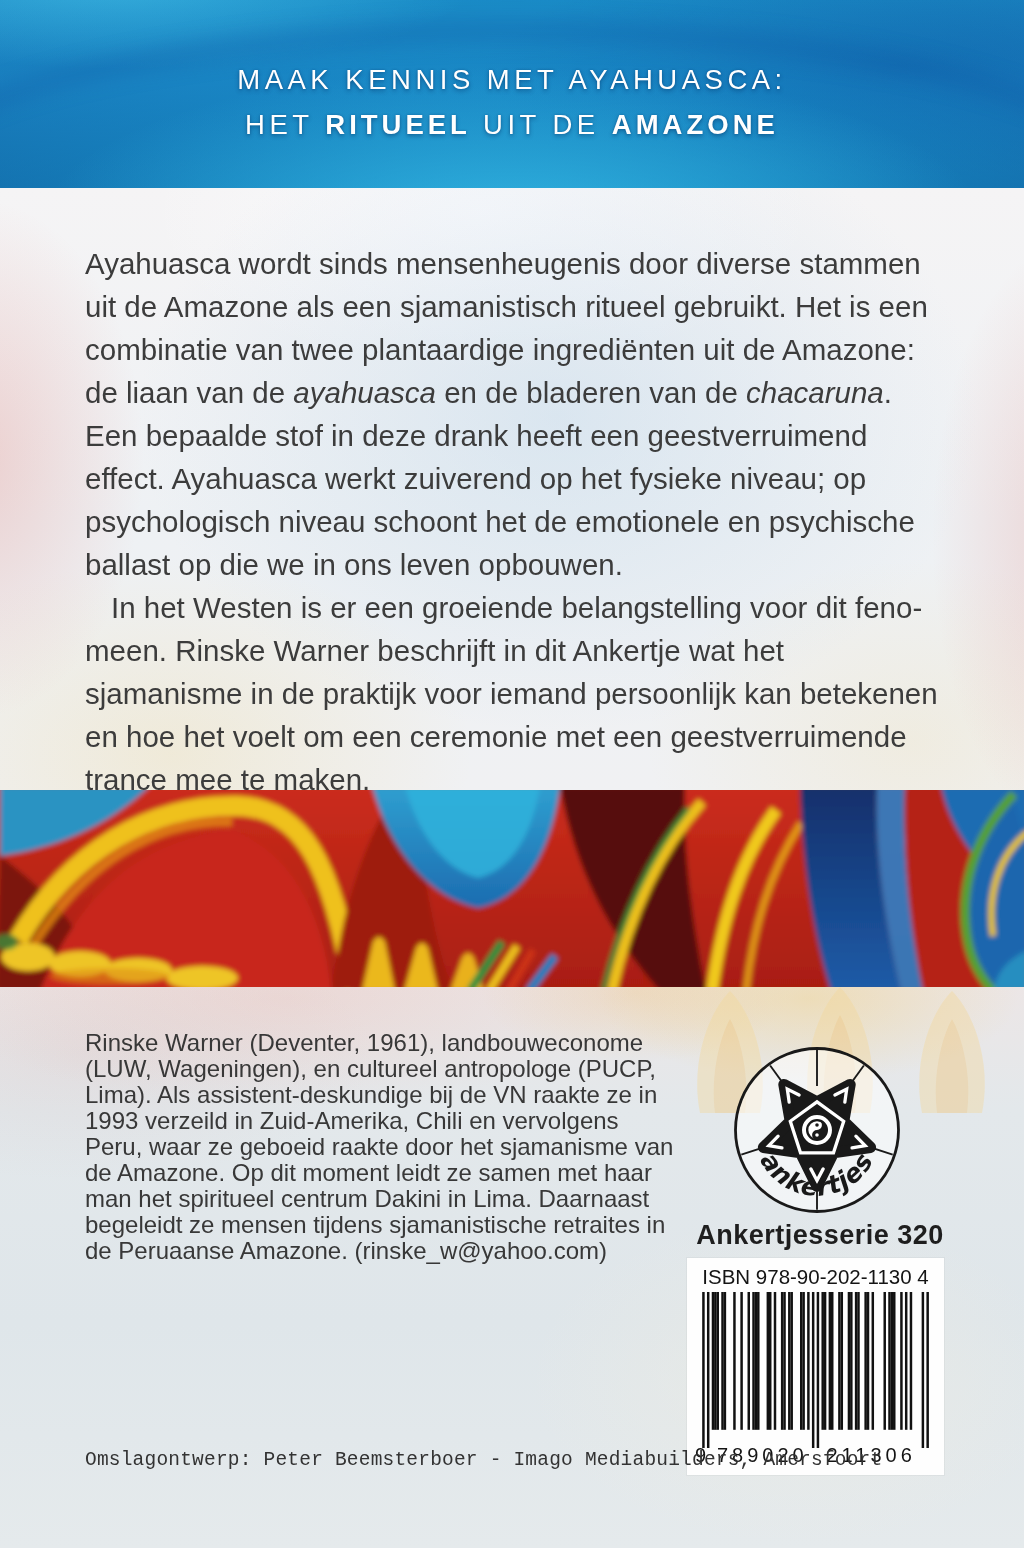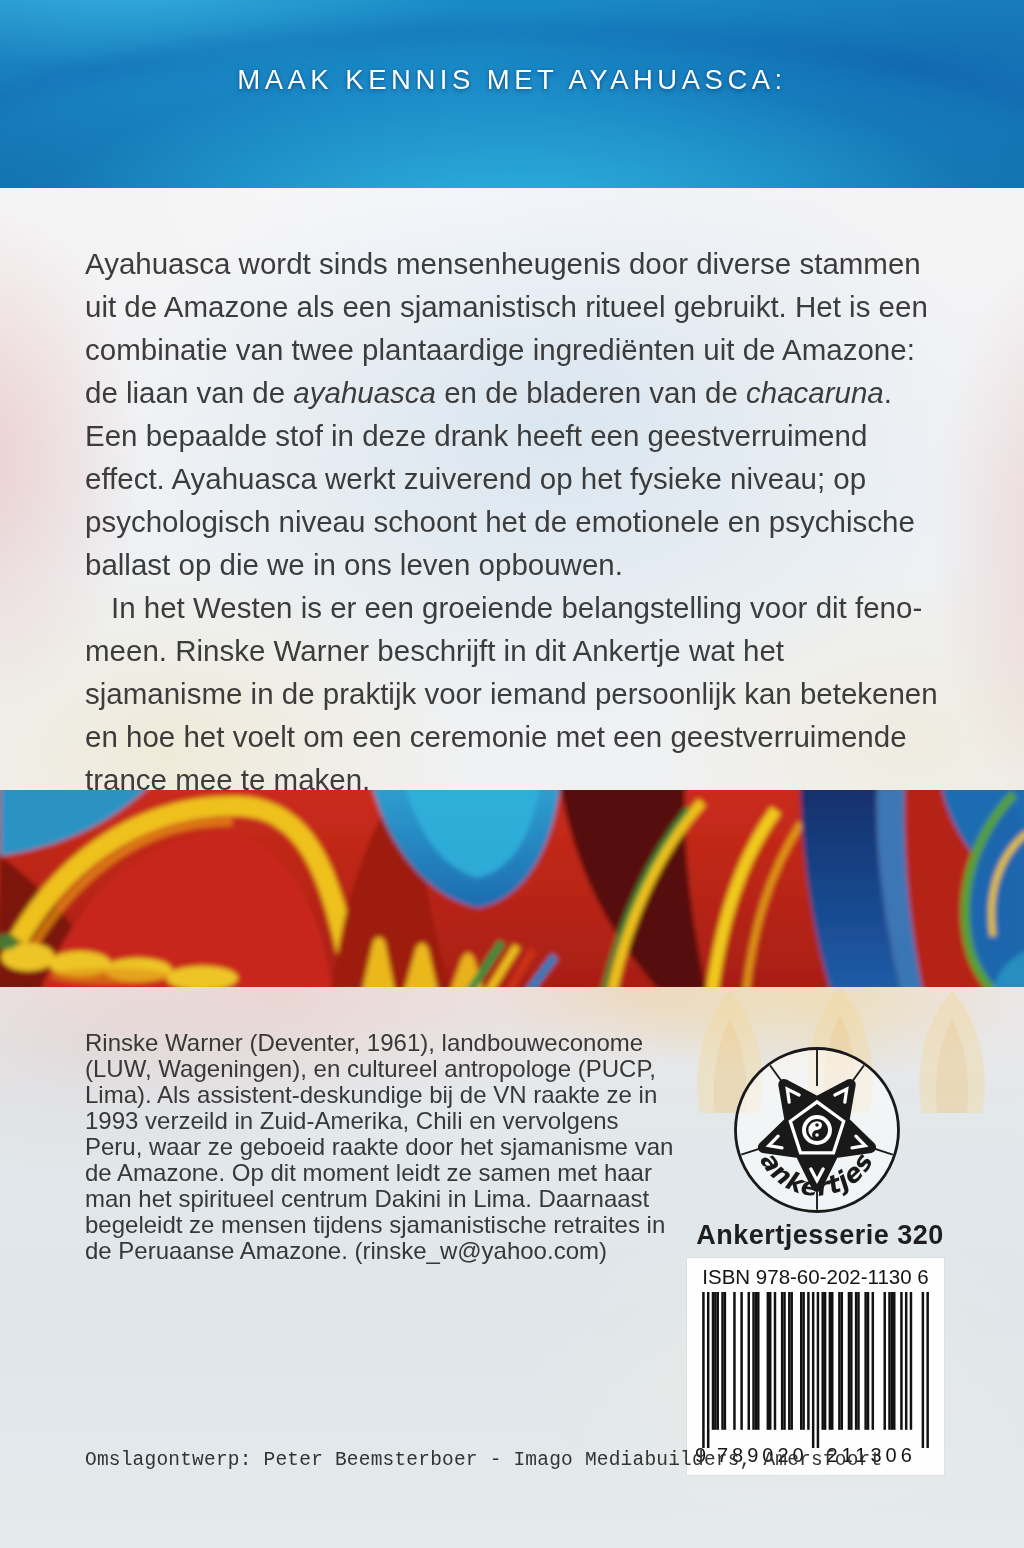--- a/index.html
+++ b/index.html
@@ -94,20 +94,21 @@
 </style>
 </head>
 <body>
 
 <div class="page">
 
   <header class="top-band">
     <div class="band-ripple"></div>
     <div class="band-text">
       <div class="band-line">MAAK KENNIS MET AYAHUASCA:</div>
+      <div class="band-line"><span>HET </span><b>RITUEEL</b><span> UIT DE </span><b>AMAZONE</b></div>
     </div>
   </header>
 
   <section class="blurb">
     <div class="blurb-inner">
       <p><span>Ayahuasca wordt sinds mensenheugenis door diverse stammen uit de Amazone als een sjamanistisch ritueel gebruikt. Het is een combinatie van twee plantaardige ingrediënten uit de Amazone: de liaan van de </span><i>ayahuasca</i><span> en de bladeren van de </span><i>chacaruna</i><span>. Een bepaalde stof in deze drank heeft een geestverruimend effect. Ayahuasca werkt zuiverend op het fysieke niveau; op psychologisch niveau schoont het de emotionele en psychische ballast op die we in ons leven opbouwen.</span></p>
       <p class="indent">In het Westen is er een groeiende belangstelling voor dit feno­meen. Rinske Warner beschrijft in dit Ankertje wat het sjamanisme in de praktijk voor iemand persoonlijk kan betekenen en hoe het voelt om een ceremonie met een geestverruimende trance mee te maken.</p>
     </div>
   </section>
 
@@ -213,21 +214,21 @@
           <path id="logoArc" d="M 31,118 A 67,67 0 0 0 159,118" fill="none"></path>
         </defs>
       <text font-family="DejaVu Sans, sans-serif" font-size="27" font-weight="700" font-style="italic" fill="#191919" letter-spacing="1">
         <textPath href="#logoArc" startOffset="50%" text-anchor="middle">ankertjes</textPath>
       </text>
     </svg>
 
     <div class="series">Ankertjesserie 320</div>
 
     <div class="barcode-box">
-      <div class="isbn-label">ISBN 978-60-202-1130 6</div>
+      <div class="isbn-label">ISBN 978-90-202-1130 4</div>
       <div class="bars">
         <svg viewBox="0 0 96 60" preserveAspectRatio="none" fill="#111111">
             <rect x="0.5" y="0" width="1.04" height="60"></rect>
             <rect x="2.5" y="0" width="1.04" height="60"></rect>
             <rect x="4.5" y="0" width="1.04" height="53"></rect>
             <rect x="5.5" y="0" width="1.04" height="53"></rect>
             <rect x="6.5" y="0" width="1.04" height="53"></rect>
             <rect x="8.5" y="0" width="1.04" height="53"></rect>
             <rect x="9.5" y="0" width="1.04" height="53"></rect>
             <rect x="13.5" y="0" width="1.04" height="53"></rect>

